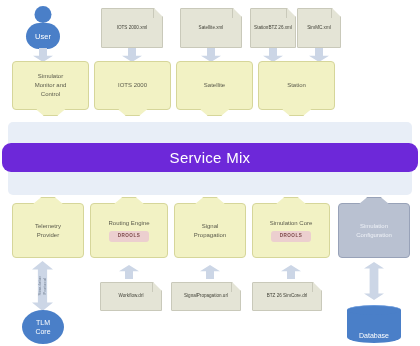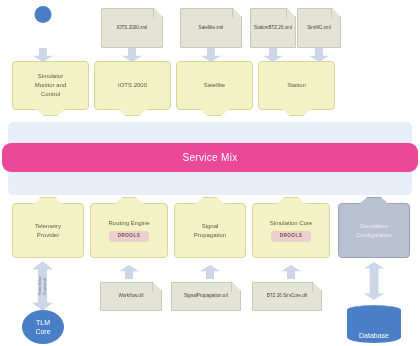--- a/index.html
+++ b/index.html
@@ -91,25 +91,25 @@
   .tab-up.gray { background:#b9c1d1; border-color:#98a2b8; }
 
   
   .mix-outer {
     position:absolute;
     background:#e8eef7;
     border-radius:5px;
   }
   .mix-bar {
     position:absolute;
-    background:#ec4899;
+    background:#6d28d9;
     border-radius:9px;
     display:flex; align-items:center; justify-content:center;
     color:#ffffff;
-    font-size:10px;
+    font-size:15px;
     letter-spacing:.3px;
   }
 
   
   .arrow-down {
     position:absolute;
     background:#ccd6e6;
     clip-path: polygon(30% 0, 70% 0, 70% 55%, 100% 55%, 50% 100%, 0 55%, 30% 55%);
   }
   .arrow-up {
@@ -179,20 +179,21 @@
   }
   .cyl .cap-label { position:relative; z-index:2; }
 </style>
 </head>
 <body>
 
 <div id="stage">
 
   <div class="actor node" style="left:26px; top:6px; width:34px; height:43px;">
     <div class="head"></div>
+    <div class="body">User</div>
   </div>
   <div class="arrow-down" style="left:33px; top:48px; width:20px; height:14px;"></div>
 
   <div class="doc node" style="left:101px; top:8px; width:62px; height:40px;">
     <span>IOTS 2000.xml</span>
     <span class="foldline"></span>
   </div>
   <div class="arrow-down" style="left:122px; top:48px; width:20px; height:14px;"></div>
 
   <div class="doc node" style="left:180px; top:8px; width:62px; height:40px;">

